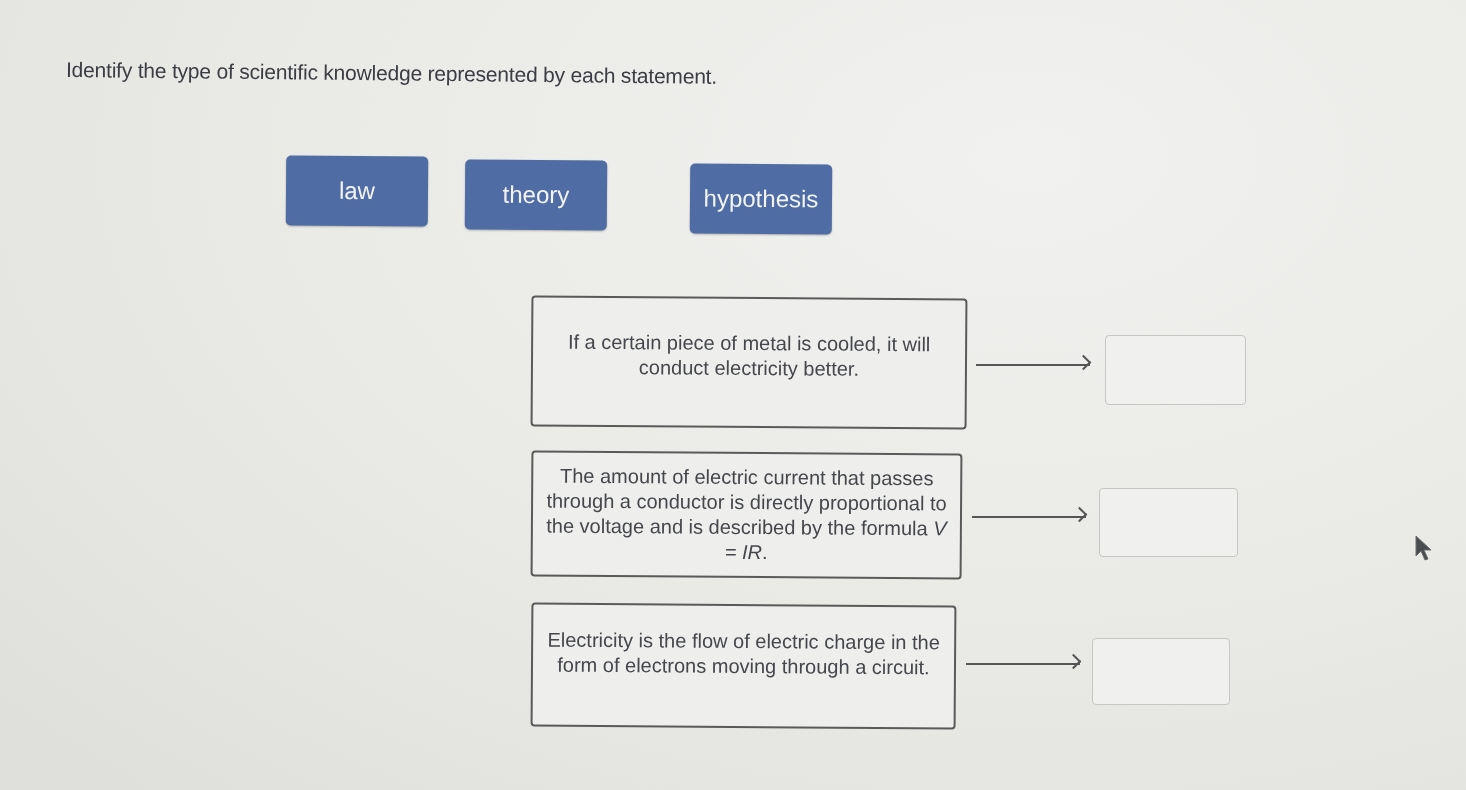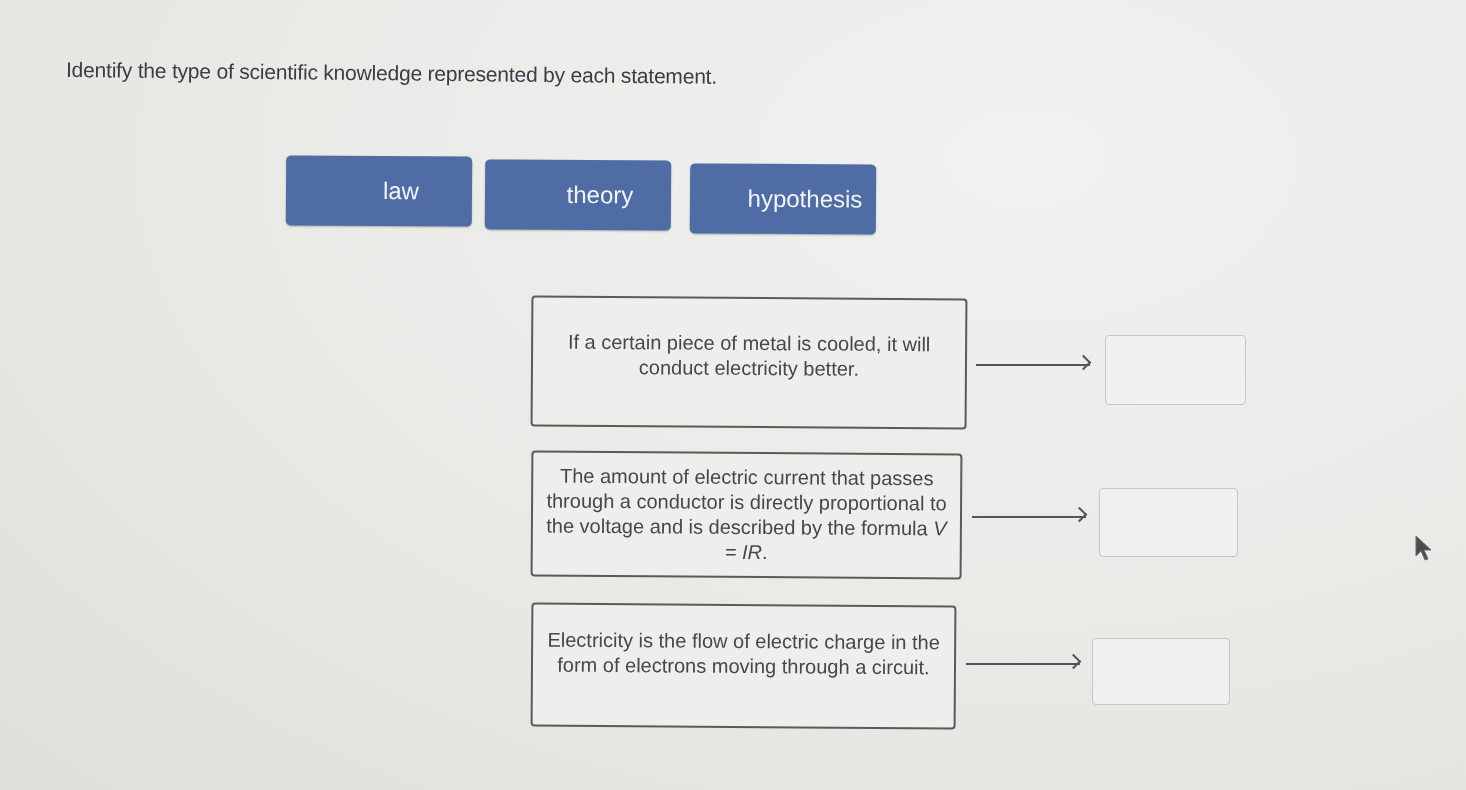--- a/index.html
+++ b/index.html
@@ -31,24 +31,23 @@
       height: 70px;
       background: #4f6da4;
       border-radius: 5px;
       box-shadow: 0 1px 2px rgba(0,0,0,0.25);
       color: #f2f4f8;
       font-size: 24px;
       display: flex;
       align-items: center;
       justify-content: center;
       cursor: grab;
-      padding-left: 44px;
     }
     .chip.law { left: 286px; top: 156px; transform: rotate(0.4deg); }
-    .chip.theory { left: 485px; top: 160px; transform: rotate(0.4deg); }
+    .chip.theory { left: 465px; top: 160px; transform: rotate(0.4deg); }
     .chip.hypothesis { left: 680px; top: 164px; transform: rotate(0.4deg); margin-left: 10px; }
 
     .statement {
       position: absolute;
       border: 2px solid #5a5a5a;
       border-radius: 4px;
       background: #eeeeec;
       font-size: 20px;
       line-height: 25px;
       color: #45474c;

